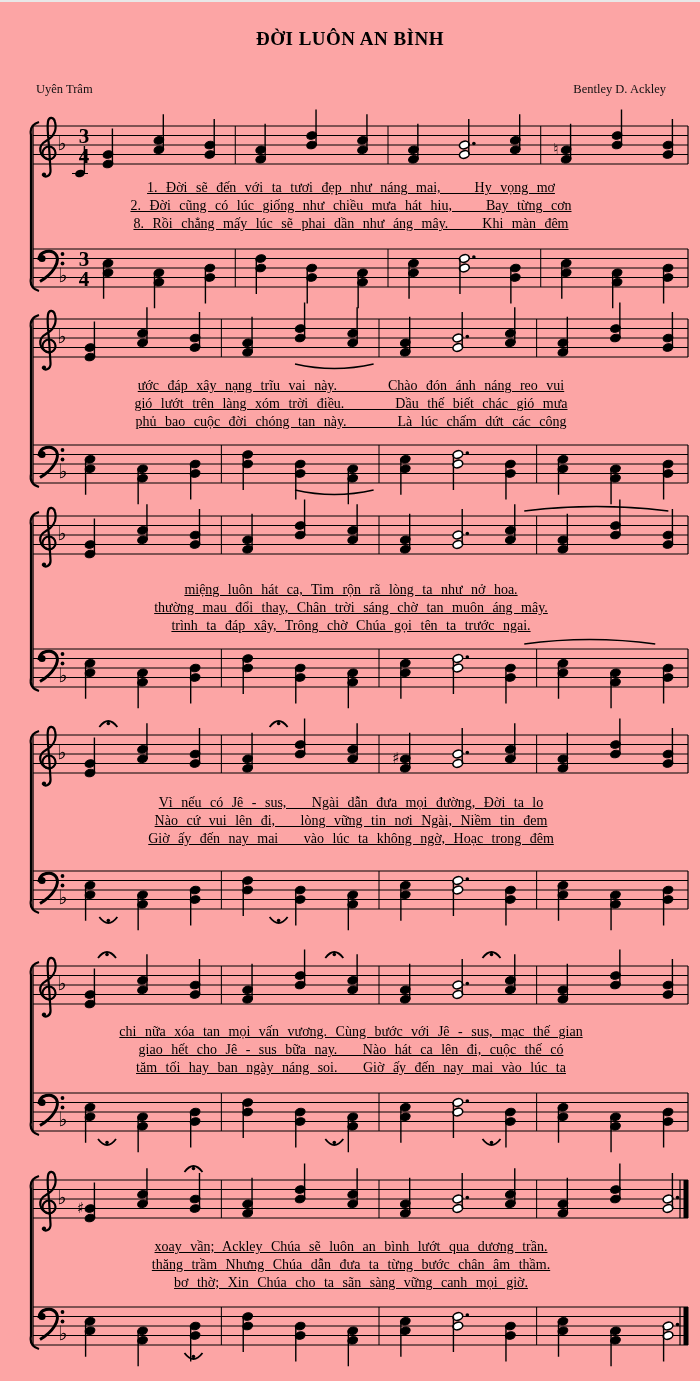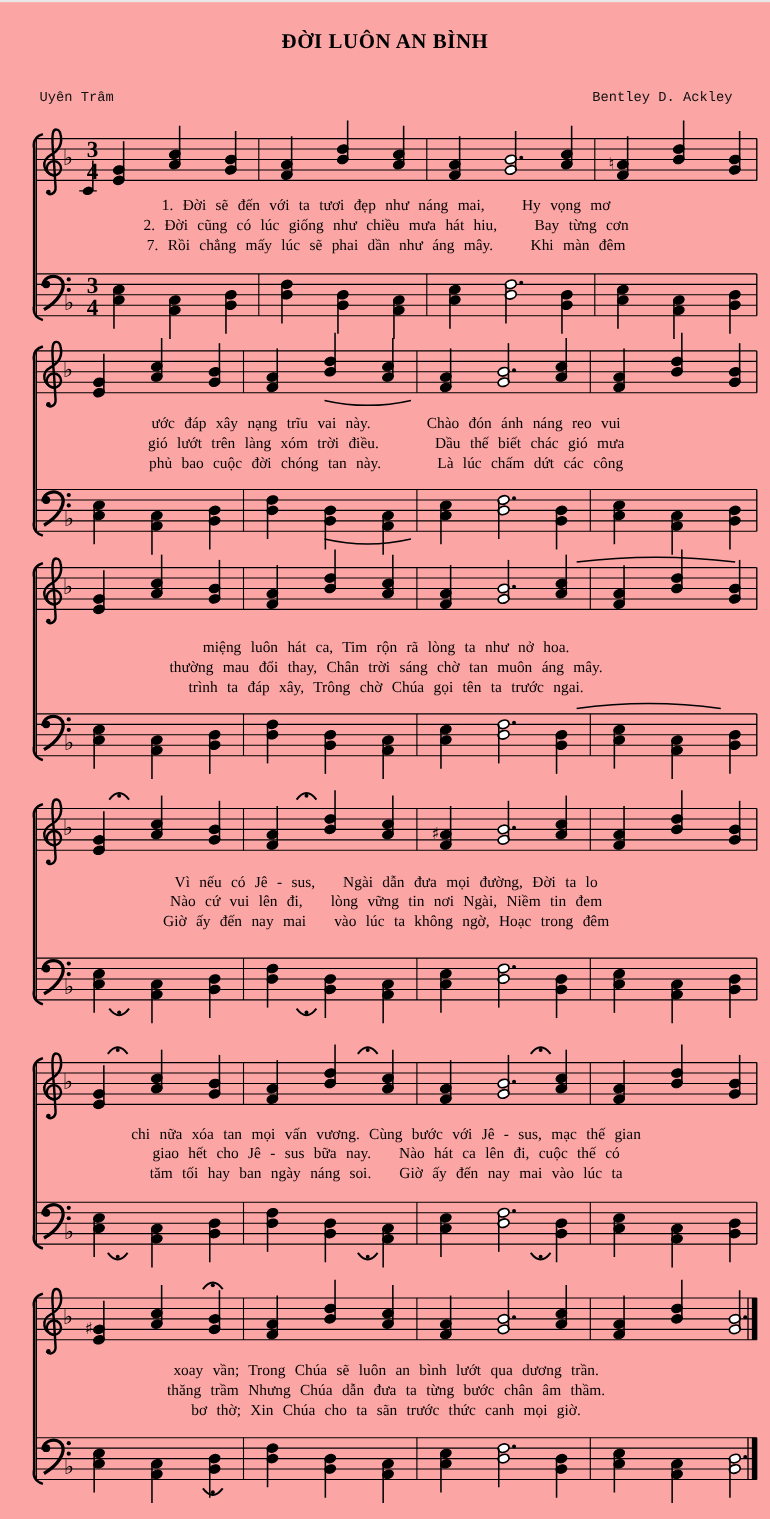--- a/index.html
+++ b/index.html
@@ -7,25 +7,25 @@
     position:relative;width:700px;height:1381px;background:#fca5a5;
     margin:2px auto;overflow:hidden;
     font-family:"Liberation Serif", serif;color:#000;
   }
   .title{
     position:absolute;top:26px;left:0;width:700px;text-align:center;
     font-size:19px;font-weight:bold;letter-spacing:.5px;
   }
   .credit{
     position:absolute;top:80px;font-size:12.5px;
-    font-family:Liberation Mono, monospace;color:#111;
+    font-family:Liberation Serif, serif;color:#111;
   }
   .credit.left{left:36px;}
   .credit.right{right:34px;}
-  .lyrics{position:absolute;left:40px;width:622px;}
+  .lyrics{position:absolute;left:40px;width:622px;text-decoration:underline;}
   .lyric-line{
     text-align:center;font-size:14px;line-height:18px;height:18px;
     white-space:pre;word-spacing:5px;color:#000;
     font-family:"Liberation Serif", serif;
   }
   svg.score{position:absolute;left:0;top:0;}
 </style>
 </head>
 <body>
 
@@ -782,21 +782,21 @@
       </g>
       <g>
         <path d="M184.475,1351 Q193.475,1363 202.475,1351" fill="none" stroke="#000000" stroke-width="1.8"></path>
         <circle cx="193.475" cy="1354.5" r="1.8" fill="#000000"></circle>
       </g>
     </svg>
 
   <div class="lyrics" style="top:177px">
     <div class="lyric-line">1. Đời sẽ đến với ta tươi đẹp như náng mai,    Hy vọng mơ</div>
     <div class="lyric-line">2. Đời cũng có lúc giống như chiều mưa hát hiu,    Bay từng cơn</div>
-    <div class="lyric-line">7. Rồi chẳng mấy lúc sẽ phai dần như áng mây.    Khi màn đêm</div>
+    <div class="lyric-line">8. Rồi chẳng mấy lúc sẽ phai dần như áng mây.    Khi màn đêm</div>
   </div>
   <div class="lyrics" style="top:375px">
     <div class="lyric-line">ước đáp xây nạng trĩu vai này.      Chào đón ánh náng reo vui</div>
     <div class="lyric-line">gió lướt trên làng xóm trời điều.      Dầu thế biết chác gió mưa</div>
     <div class="lyric-line">phủ bao cuộc đời chóng tan này.      Là lúc chấm dứt các công</div>
   </div>
   <div class="lyrics" style="top:579px">
     <div class="lyric-line">miệng luôn hát ca, Tim rộn rã lòng ta như nở hoa.</div>
     <div class="lyric-line">thường mau đổi thay, Chân trời sáng chờ tan muôn áng mây.</div>
     <div class="lyric-line">trình ta đáp xây, Trông chờ Chúa gọi tên ta trước ngai.</div>
@@ -805,17 +805,17 @@
     <div class="lyric-line">Vì nếu có Jê - sus,   Ngài dẫn đưa mọi đường, Đời ta lo</div>
     <div class="lyric-line">Nào cứ vui lên đi,   lòng vững tin nơi Ngài, Niềm tin đem</div>
     <div class="lyric-line">Giờ ấy đến nay mai   vào lúc ta không ngờ, Hoạc trong đêm</div>
   </div>
   <div class="lyrics" style="top:1021px">
     <div class="lyric-line">chi nữa xóa tan mọi vấn vương. Cùng bước với Jê - sus, mạc thế gian</div>
     <div class="lyric-line">giao hết cho Jê - sus bữa nay.   Nào hát ca lên đi, cuộc thế có</div>
     <div class="lyric-line">tăm tối hay ban ngày náng soi.   Giờ ấy đến nay mai vào lúc ta</div>
   </div>
   <div class="lyrics" style="top:1236px">
-    <div class="lyric-line">xoay vần; Trong Chúa sẽ luôn an bình lướt qua dương trần.</div>
+    <div class="lyric-line">xoay vần; Ackley Chúa sẽ luôn an bình lướt qua dương trần.</div>
     <div class="lyric-line">thăng trầm Nhưng Chúa dẫn đưa ta từng bước chân âm thầm.</div>
-    <div class="lyric-line">bơ thờ; Xin Chúa cho ta sãn trước thức canh mọi giờ.</div>
+    <div class="lyric-line">bơ thờ; Xin Chúa cho ta sãn sàng vững canh mọi giờ.</div>
   </div>
 </div>
 
 </body></html>

